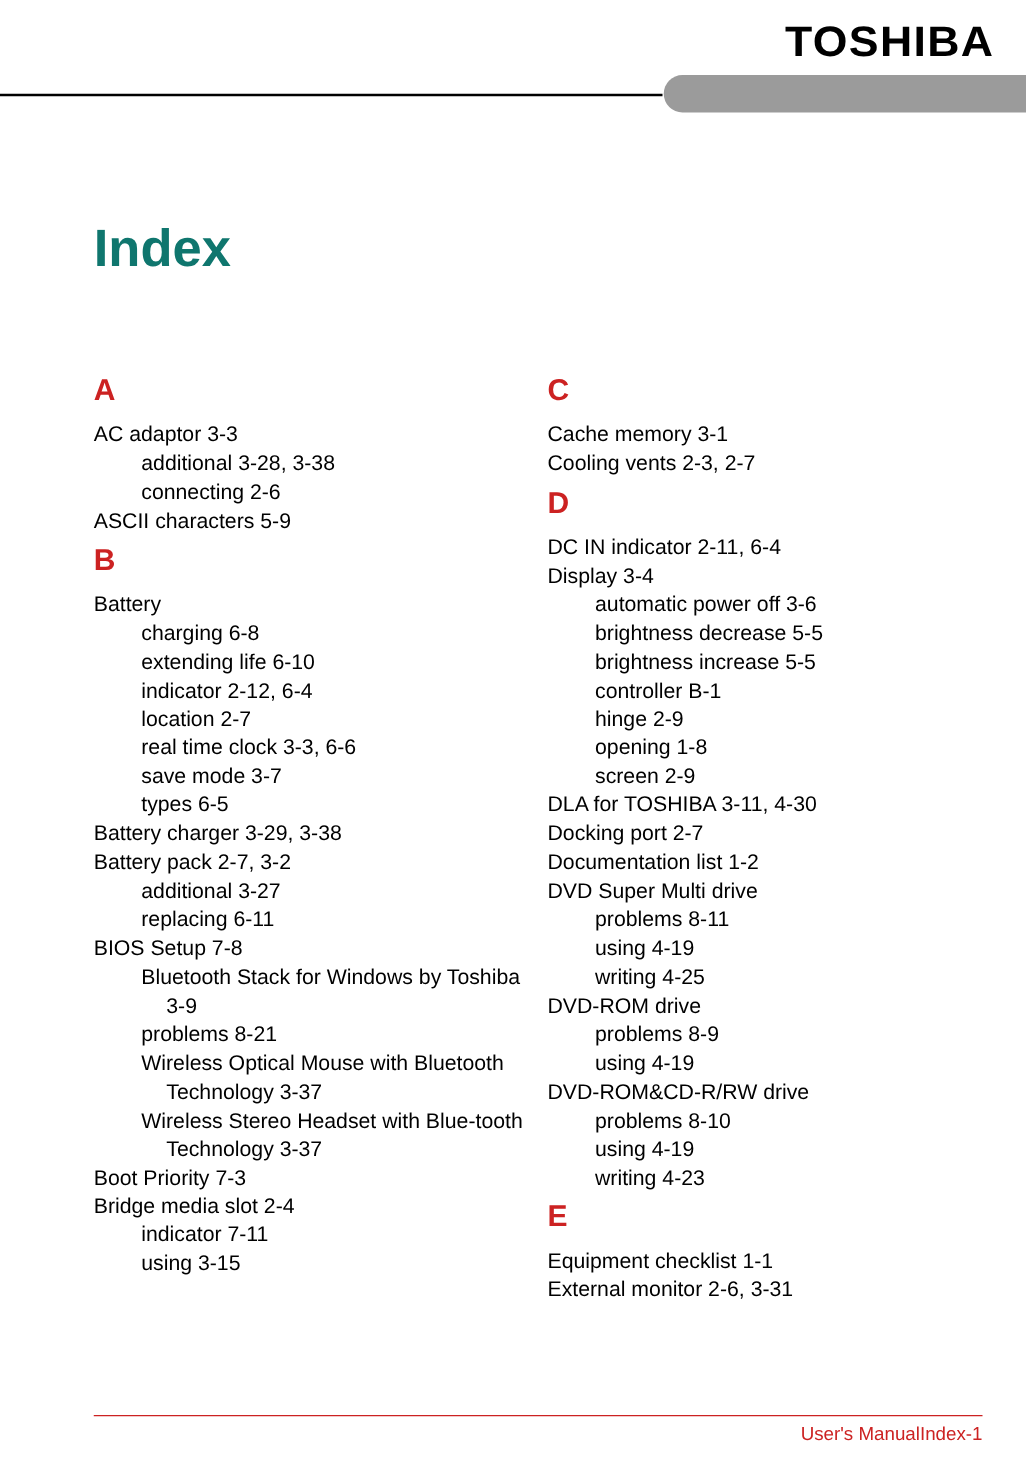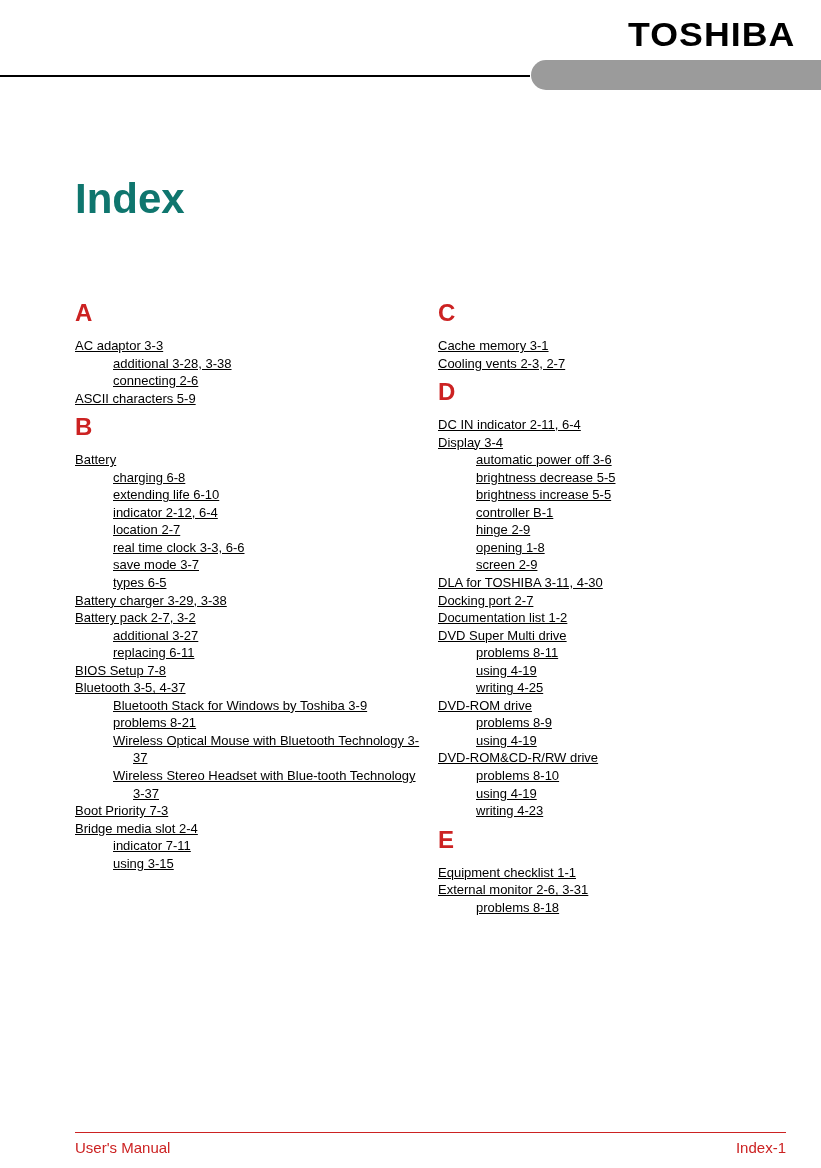--- a/index.html
+++ b/index.html
@@ -69,41 +69,40 @@
       flex: 1;
     }
     .letter-head {
       font-size: 24px;
       font-weight: bold;
       color: #c22;
       margin-top: 6px;
       margin-bottom: 10px;
     }
     .entry {
-      font-size: 13px;
+      font-size: 17px;
       color: #000;
       line-height: 1.35;
-      text-decoration: underline;
     }
     .sub {
       padding-left: 38px;
     }
     .sub2 {
       padding-left: 58px;
       text-indent: -20px;
     }
     .footer {
       position: absolute;
       bottom: 12px;
       left: 75px;
       right: 35px;
       border-top: 1px solid #c22;
       padding-top: 6px;
       display: flex;
-      justify-content: space-between;
+      justify-content: flex-end;
       font-size: 15px;
       color: #c22;
     }
   </style>
 </head>
 <body>
 
 <div class="brand">TOSHIBA</div>
 
 <div class="header-bar">
@@ -128,21 +127,20 @@
         <div class="entry sub">indicator 2-12, 6-4</div>
         <div class="entry sub">location 2-7</div>
         <div class="entry sub">real time clock 3-3, 6-6</div>
         <div class="entry sub">save mode 3-7</div>
         <div class="entry sub">types 6-5</div>
         <div class="entry">Battery charger 3-29, 3-38</div>
         <div class="entry">Battery pack 2-7, 3-2</div>
         <div class="entry sub">additional 3-27</div>
         <div class="entry sub">replacing 6-11</div>
         <div class="entry">BIOS Setup 7-8</div>
-        <div class="entry">Bluetooth 3-5, 4-37</div>
         <div class="entry sub2">Bluetooth Stack for Windows by Toshiba 3-9</div>
         <div class="entry sub">problems 8-21</div>
         <div class="entry sub2">Wireless Optical Mouse with Bluetooth Technology 3-37</div>
         <div class="entry sub2">Wireless Stereo Headset with Blue-tooth Technology 3-37</div>
         <div class="entry">Boot Priority 7-3</div>
         <div class="entry">Bridge media slot 2-4</div>
         <div class="entry sub">indicator 7-11</div>
         <div class="entry sub">using 3-15</div>
       </div>
     <div class="col" id="right-col">
@@ -169,21 +167,20 @@
         <div class="entry">DVD-ROM drive</div>
         <div class="entry sub">problems 8-9</div>
         <div class="entry sub">using 4-19</div>
         <div class="entry">DVD-ROM&amp;CD-R/RW drive</div>
         <div class="entry sub">problems 8-10</div>
         <div class="entry sub">using 4-19</div>
         <div class="entry sub">writing 4-23</div>
         <div class="letter-head">E</div>
         <div class="entry">Equipment checklist 1-1</div>
         <div class="entry">External monitor 2-6, 3-31</div>
-        <div class="entry sub">problems 8-18</div>
       </div>
   </div>
 </div>
 
 <div class="footer">
   <span>User's Manual</span>
   <span>Index-1</span>
 </div>
 
 </body></html>

